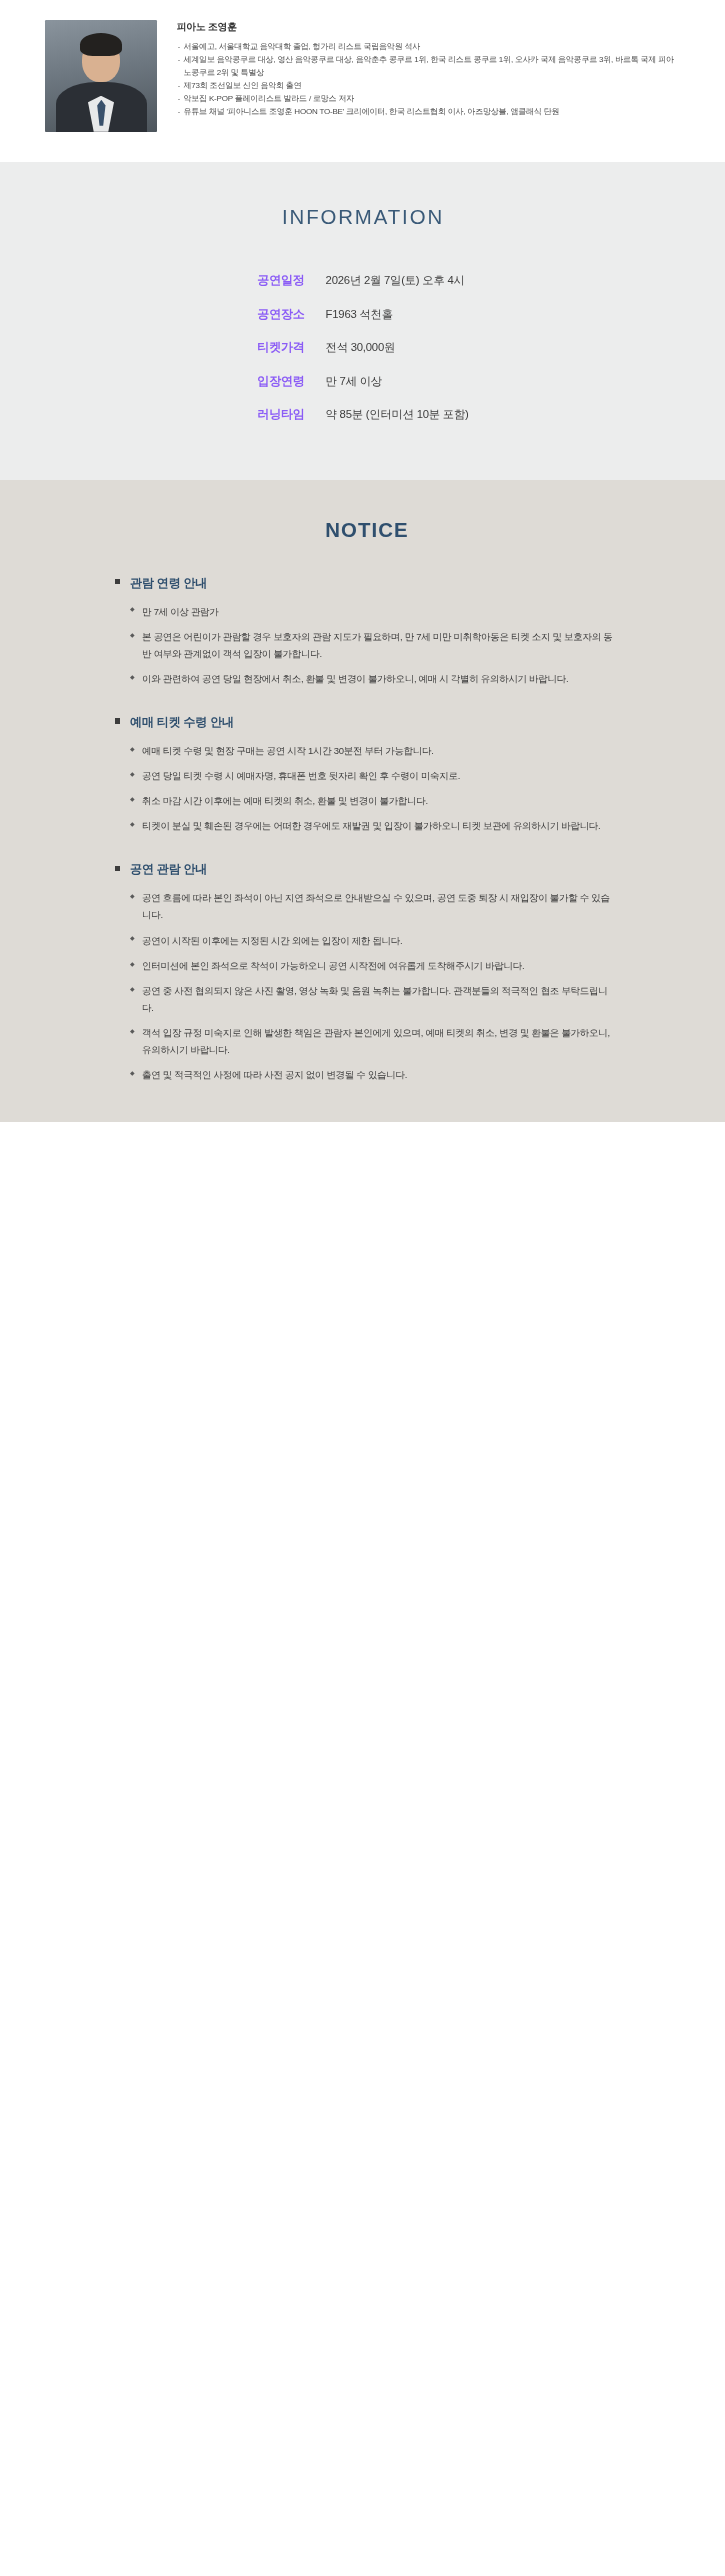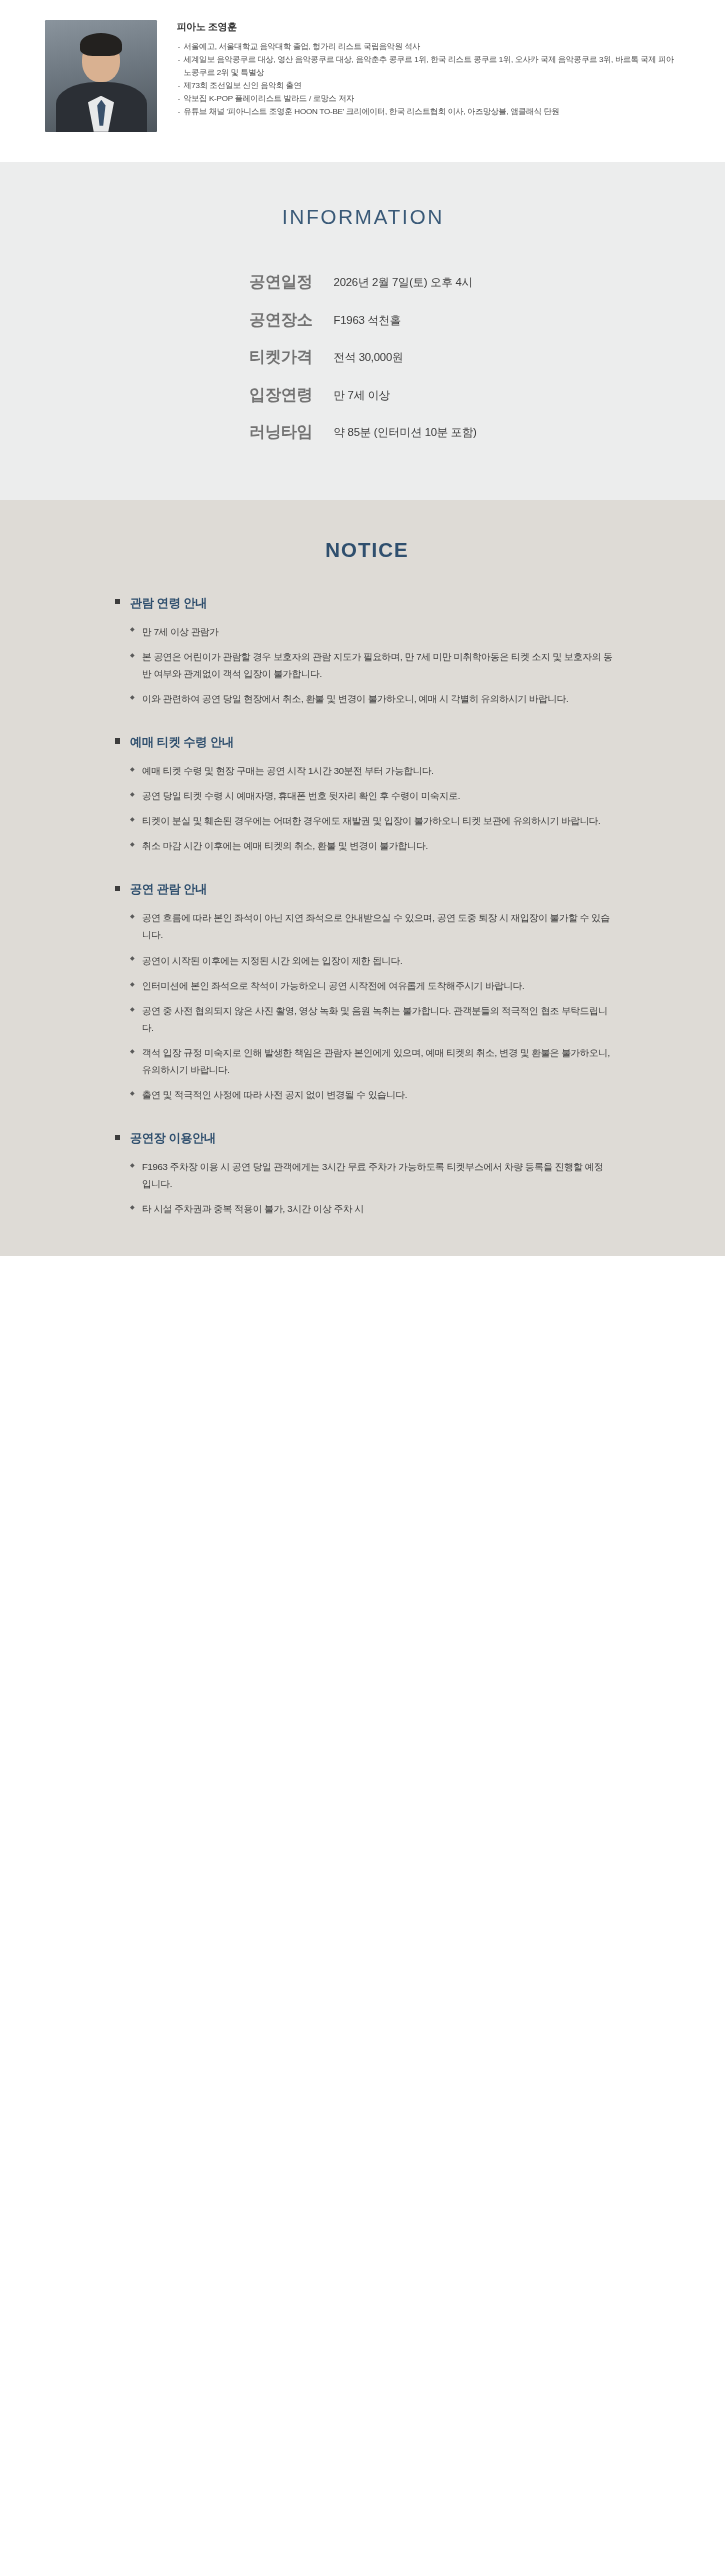--- a/index.html
+++ b/index.html
@@ -142,23 +142,23 @@
   .info-table {
     margin: 0 auto;
     border-collapse: collapse;
   }
   .info-table tr td {
     padding: 8.3px 0;
     vertical-align: middle;
   }
   .info-label {
     text-align: right;
-    font-size: 16px;
+    font-size: 12px;
     font-weight: bold;
-    color: #737373;
+    color: #8b5cf6;
     padding-right: 21px !important;
     white-space: nowrap;
     letter-spacing: -0.2px;
   }
   .info-value {
     text-align: left;
     font-size: 11.3px;
     color: #3d3d3d;
     white-space: nowrap;
     letter-spacing: -0.2px;
@@ -298,42 +298,35 @@
           <li>본 공연은 어린이가 관람할 경우 보호자의 관람 지도가 필요하며, 만 7세 미만 미취학아동은 티켓 소지 및 보호자의 동반 여부와 관계없이 객석 입장이 불가합니다.</li>
           <li>이와 관련하여 공연 당일 현장에서 취소, 환불 및 변경이 불가하오니, 예매 시 각별히 유의하시기 바랍니다.</li>
         </ul>
       </div>
 
       <div class="notice-group">
         <h3 class="notice-head">예매 티켓 수령 안내</h3>
         <ul class="notice-items">
           <li>예매 티켓 수령 및 현장 구매는 공연 시작 1시간 30분전 부터 가능합니다.</li>
           <li>공연 당일 티켓 수령 시 예매자명, 휴대폰 번호 뒷자리 확인 후 수령이 미숙지로.</li>
+          <li>취소 마감 시간 이후에는 예매 티켓의 취소, 환불 및 변경이 불가합니다.</li>
           <li>티켓이 분실 및 훼손된 경우에는 어떠한 경우에도 재발권 및 입장이 불가하오니 티켓 보관에 유의하시기 바랍니다.</li>
-          <li>취소 마감 시간 이후에는 예매 티켓의 취소, 환불 및 변경이 불가합니다.</li>
         </ul>
       </div>
 
       <div class="notice-group">
         <h3 class="notice-head">공연 관람 안내</h3>
         <ul class="notice-items">
           <li>공연 흐름에 따라 본인 좌석이 아닌 지연 좌석으로 안내받으실 수 있으며, 공연 도중 퇴장 시 재입장이 불가할 수 있습니다.</li>
           <li>공연이 시작된 이후에는 지정된 시간 외에는 입장이 제한 됩니다.</li>
           <li>인터미션에 본인 좌석으로 착석이 가능하오니 공연 시작전에 여유롭게 도착해주시기 바랍니다.</li>
           <li>공연 중 사전 협의되지 않은 사진 촬영, 영상 녹화 및 음원 녹취는 불가합니다. 관객분들의 적극적인 협조 부탁드립니다.</li>
           <li>객석 입장 규정 미숙지로 인해 발생한 책임은 관람자 본인에게 있으며, 예매 티켓의 취소, 변경 및 환불은 불가하오니, 유의하시기 바랍니다.</li>
           <li>출연 및 적극적인 사정에 따라 사전 공지 없이 변경될 수 있습니다.</li>
         </ul>
       </div>
 
-      <div class="notice-group">
-        <h3 class="notice-head">공연장 이용안내</h3>
-        <ul class="notice-items">
-          <li>F1963 주차장 이용 시 공연 당일 관객에게는 3시간 무료 주차가 가능하도록 티켓부스에서 차량 등록을 진행할 예정 입니다.</li>
-          <li>타 시설 주차권과 중복 적용이 불가, 3시간 이상 주차 시</li>
-        </ul>
-      </div>
 
     </div>
   </section>
 
 </div>
 
 
 </body></html>

